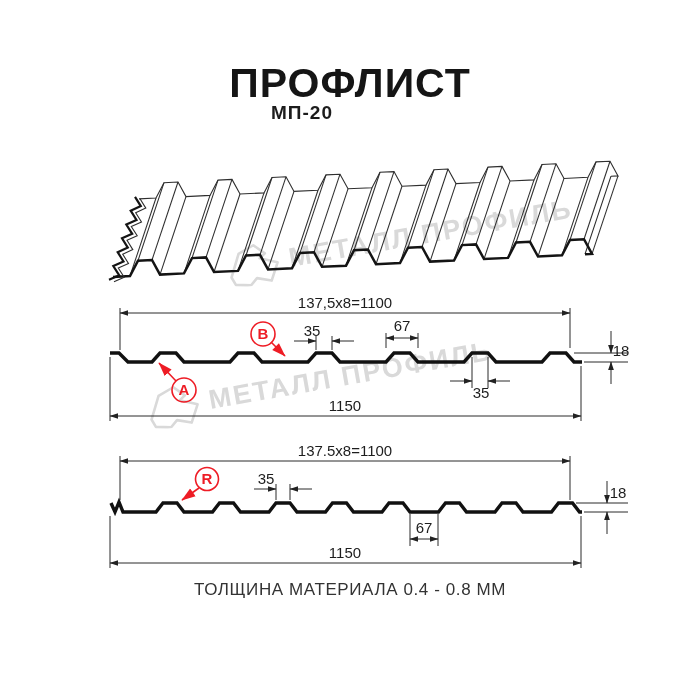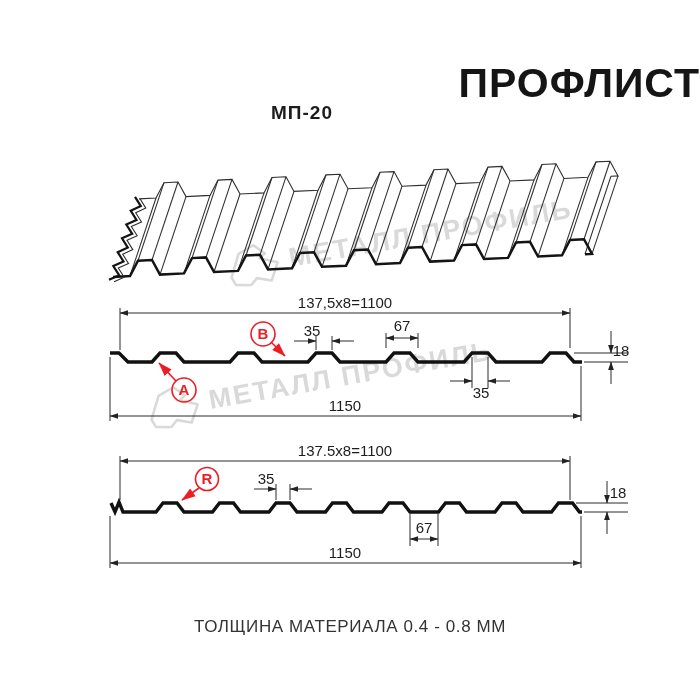--- a/index.html
+++ b/index.html
@@ -1,22 +1,22 @@
 <!DOCTYPE html>
 <html><head>
 <meta charset="utf-8">
 <style>
   html,body{margin:0;padding:0;background:#ffffff;}
   #stage{position:relative;width:700px;height:700px;background:#ffffff;overflow:hidden;
          font-family:"Liberation Sans",sans-serif;}
-  .title{position:absolute;left:0;top:60px;width:700px;text-align:right;
+  .title{position:absolute;left:0;top:60px;width:700px;text-align:center;
          font-size:41px;font-weight:800;letter-spacing:1px;color:#151515;}
   .subtitle{position:absolute;left:0;top:102px;width:604px;text-align:center;
          font-size:19px;font-weight:700;letter-spacing:1px;color:#1c1c1c;}
-  .footer{position:absolute;left:0;top:617px;width:700px;text-align:center;
+  .footer{position:absolute;left:0;top:580px;width:700px;text-align:center;
          font-size:17px;font-weight:500;letter-spacing:0.6px;color:#333333;}
   .wm{position:absolute;display:flex;align-items:center;gap:10px;z-index:1;
       color:#d9d9d9;font-size:27px;font-weight:700;letter-spacing:2px;white-space:nowrap;
       transform:rotate(-10deg);transform-origin:left center;}
   .wm1{left:228px;top:248px;}
   .wm2{left:148px;top:390px;}
   .wmlogo{width:52px;height:42px;flex:0 0 auto;}
   svg#draw{position:absolute;left:0;top:0;z-index:2;}
   text.dim{font-size:15px;fill:#1d1d1d;}
   text.mark{font-size:15px;font-weight:700;fill:#ee1c25;}

